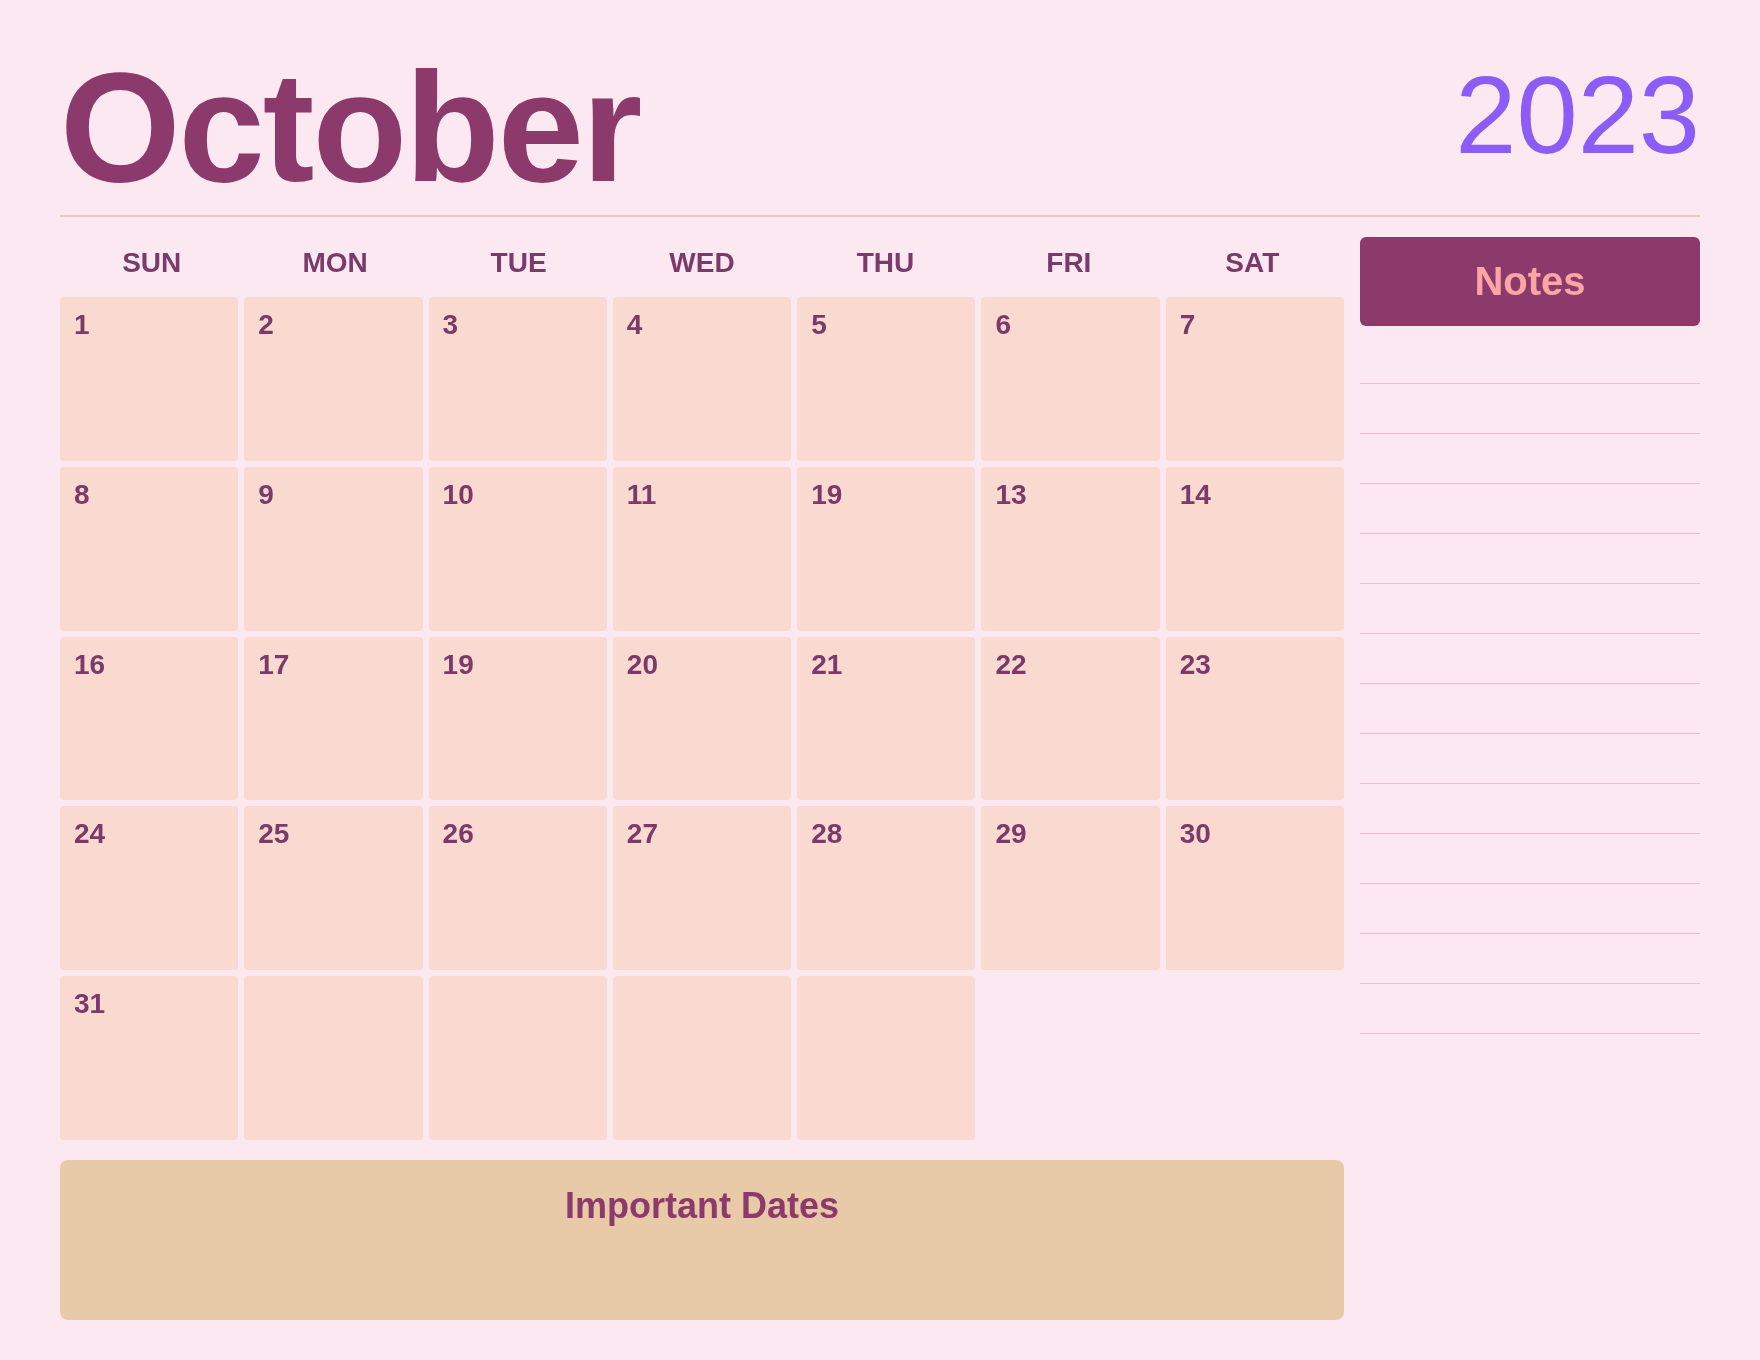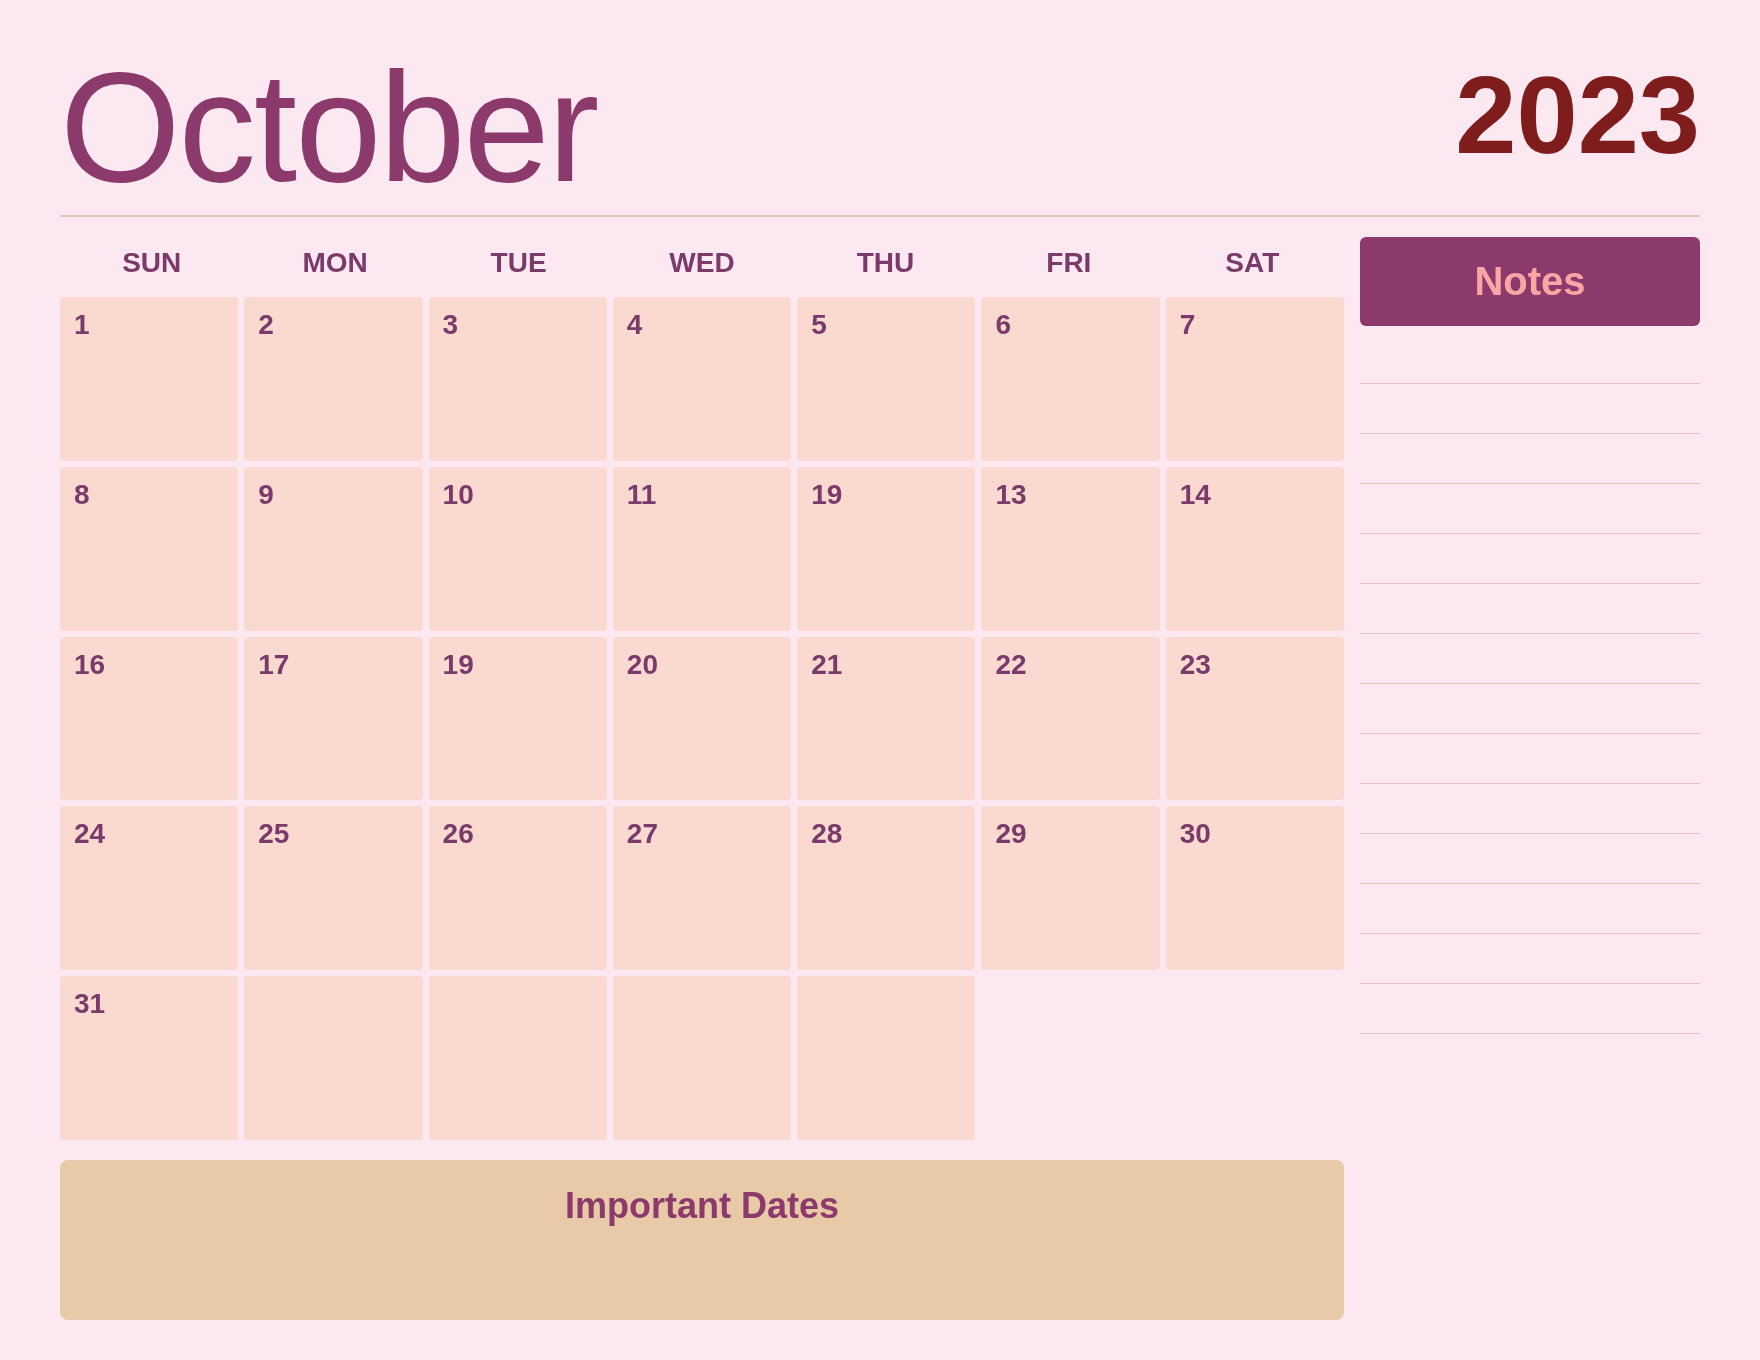--- a/index.html
+++ b/index.html
@@ -27,30 +27,30 @@
 
     .header {
       display: flex;
       align-items: flex-start;
       justify-content: space-between;
       margin-bottom: 10px;
     }
 
     .month-title {
       font-size: 155px;
-      font-weight: 400;
+      font-weight: 700;
       color: #8b3a6b;
       line-height: 1;
       letter-spacing: -2px;
     }
 
     .year-title {
       font-size: 110px;
-      font-weight: 700;
-      color: #7f1d1d;
+      font-weight: 400;
+      color: #8b5cf6;
       line-height: 1;
       margin-top: 10px;
     }
 
     .divider-line {
       height: 2px;
       background-color: #e8c9b8;
       margin-bottom: 20px;
       width: 100%;
     }

